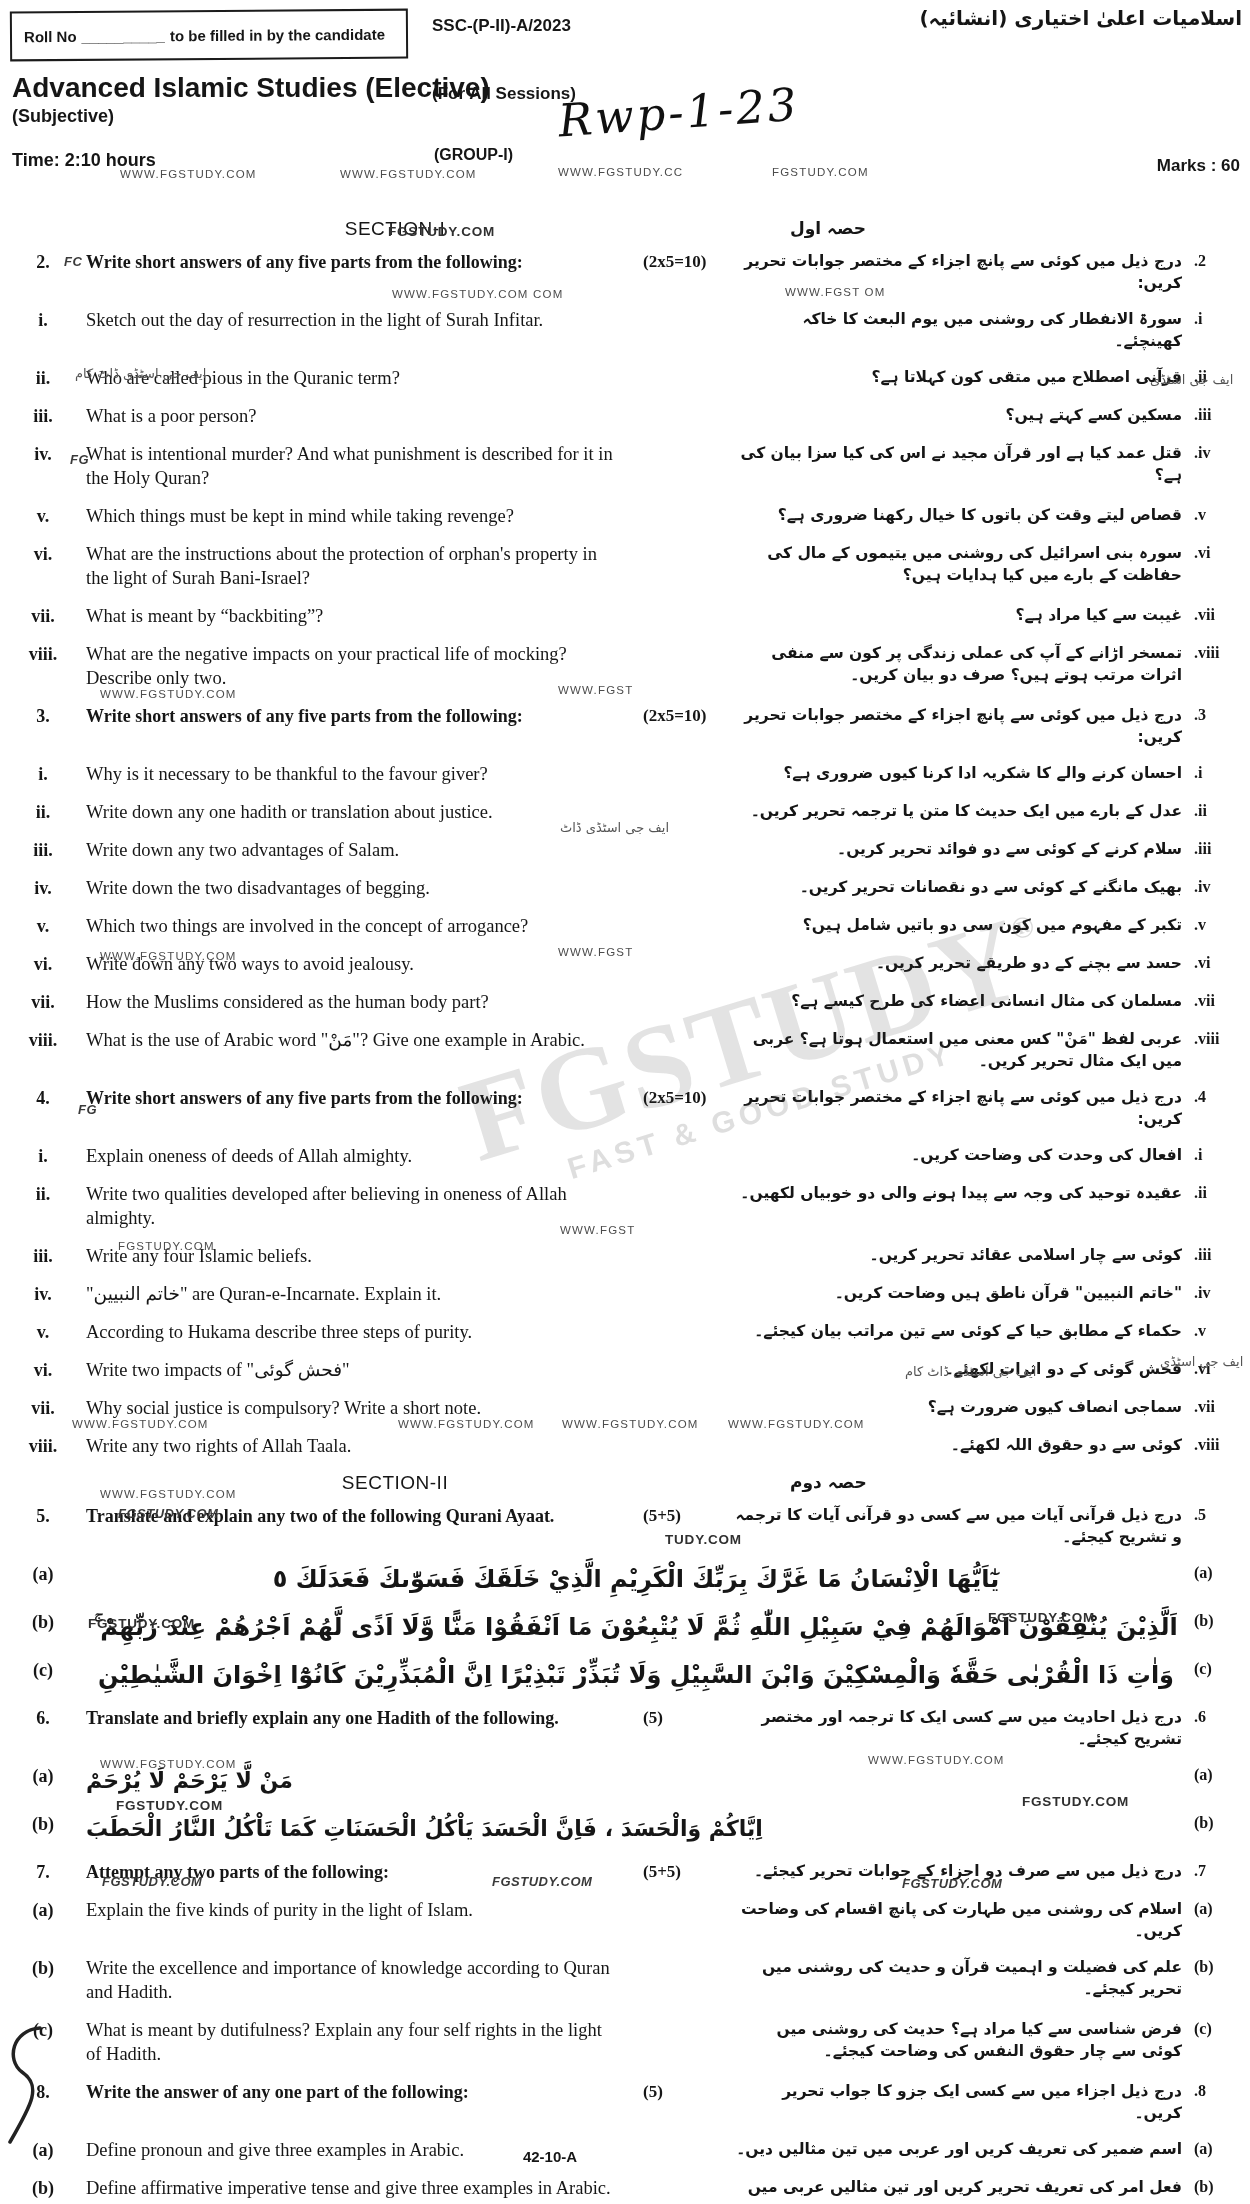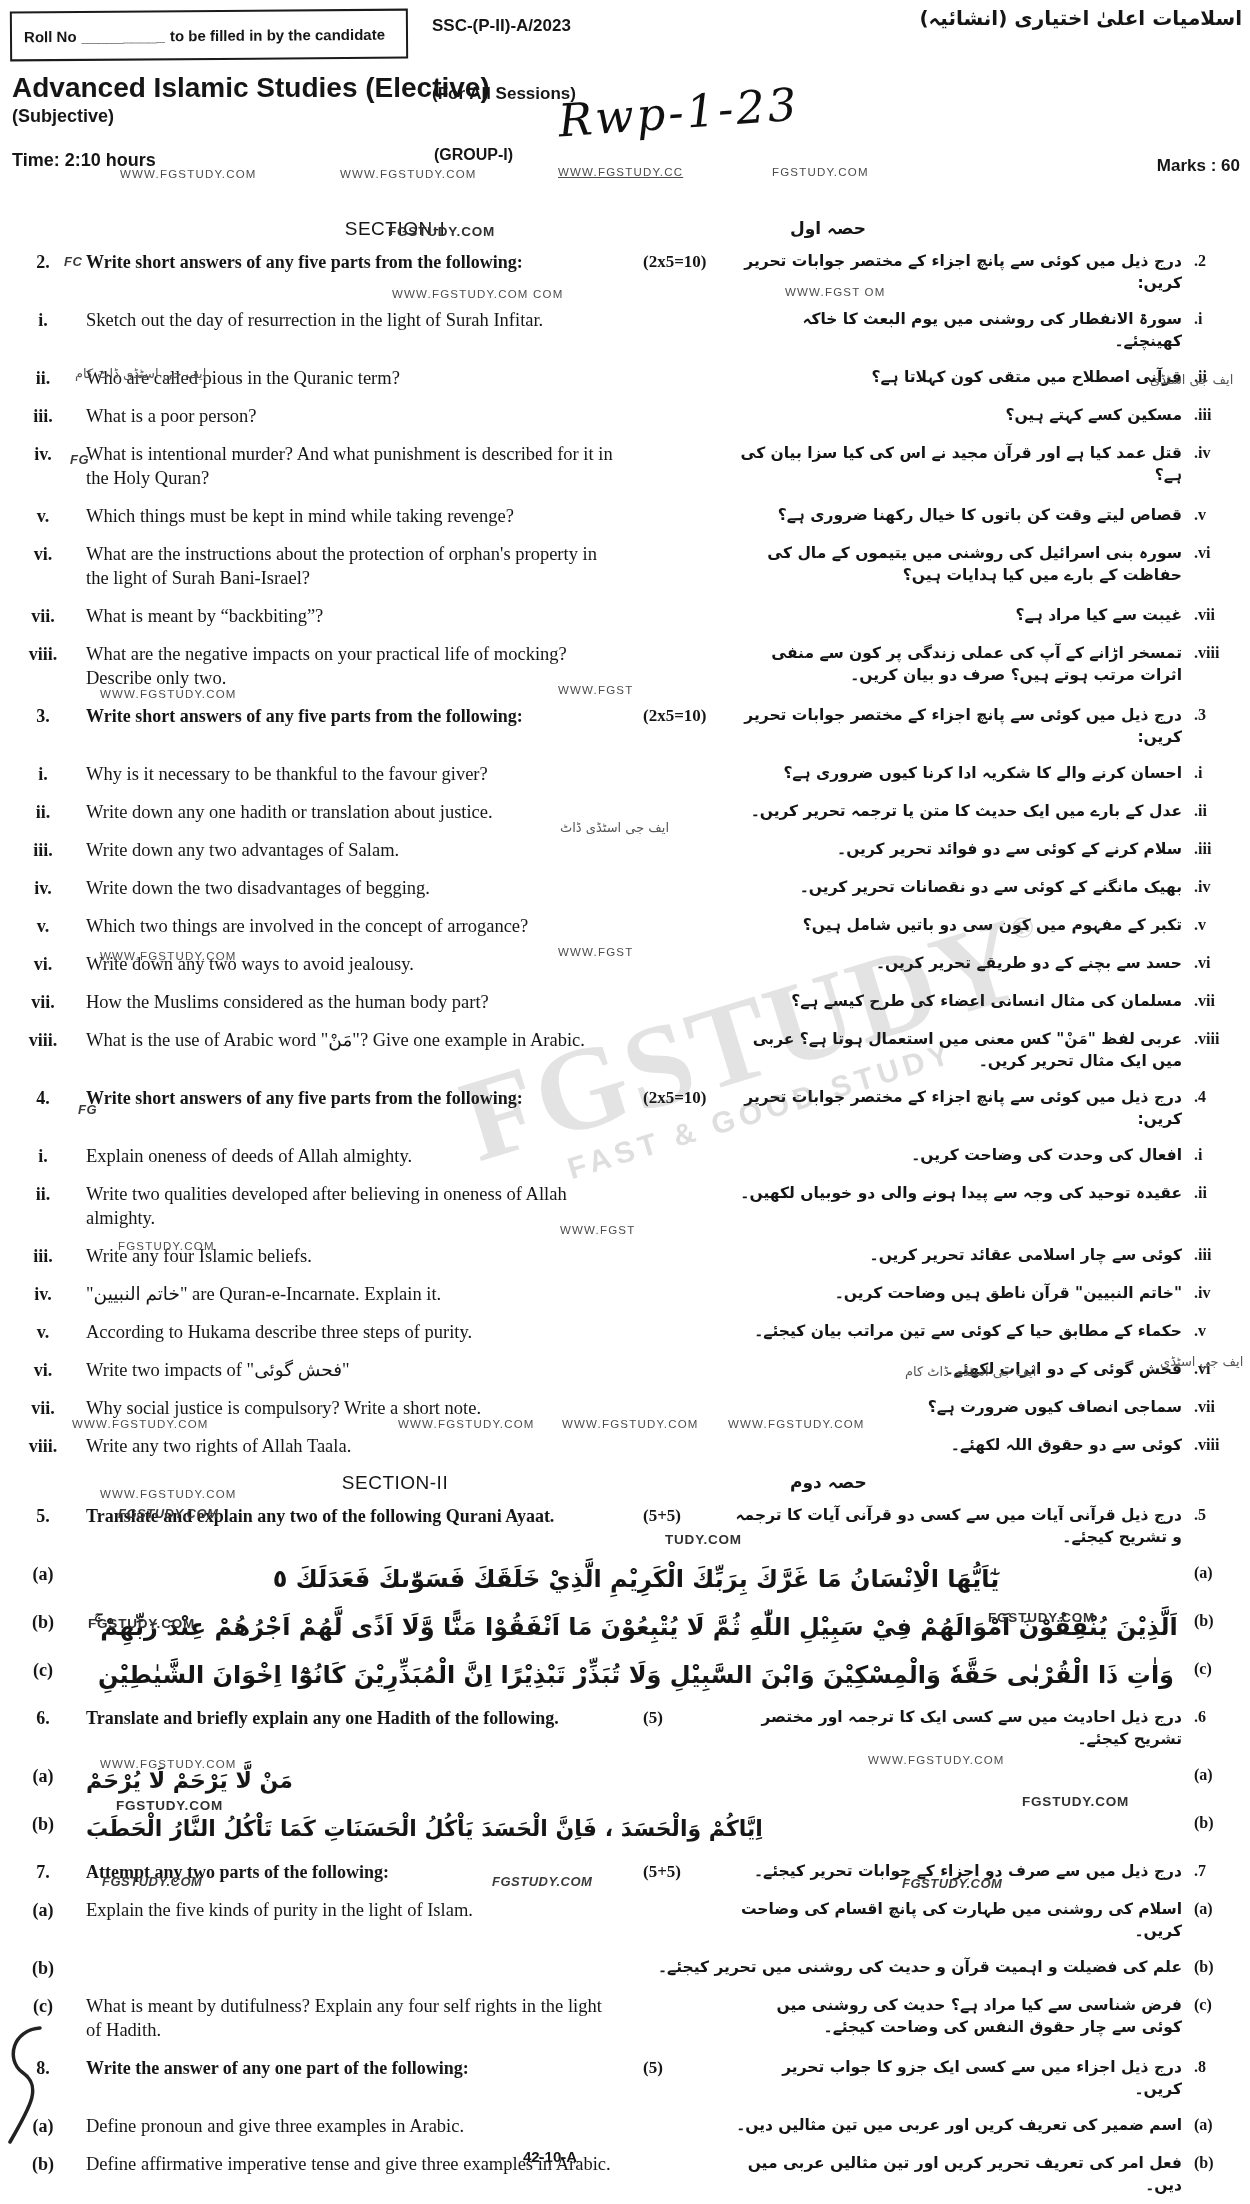--- a/index.html
+++ b/index.html
@@ -327,20 +327,21 @@
     </div>
     <div class="row">
       <div class="lnum">(a)</div>
       <div class="en">Explain the five kinds of purity in the light of Islam.</div>
       <div class="mid"></div>
       <div class="ur">اسلام کی روشنی میں طہارت کی پانچ اقسام کی وضاحت کریں۔</div>
       <div class="rnum">(a)</div>
     </div>
     <div class="row">
       <div class="lnum">(b)</div>
+      <div class="en">Write the excellence and importance of knowledge according to Quran and Hadith.</div>
       <div class="mid"></div>
       <div class="ur">علم کی فضیلت و اہمیت قرآن و حدیث کی روشنی میں تحریر کیجئے۔</div>
       <div class="rnum">(b)</div>
     </div>
     <div class="row">
       <div class="lnum">(c)</div>
       <div class="en">What is meant by dutifulness? Explain any four self rights in the light of Hadith.</div>
       <div class="mid"></div>
       <div class="ur">فرض شناسی سے کیا مراد ہے؟ حدیث کی روشنی میں کوئی سے چار حقوق النفس کی وضاحت کیجئے۔</div>
       <div class="rnum">(c)</div>
@@ -374,21 +375,21 @@
 </div>
 
 <svg class="squiggle" width="52" height="126" viewBox="0 0 52 126">
   <path d="M38 6 C10 8 4 38 20 50 C40 64 30 82 8 120" fill="none" stroke="#222" stroke-width="3.5" stroke-linecap="round"></path>
 </svg>
 
 <div class="footer">42-10-A</div>
 
 <span class="wm" style="left: 120px; top: 168px;">WWW.FGSTUDY.COM</span>
 <span class="wm" style="left: 340px; top: 168px;">WWW.FGSTUDY.COM</span>
-<span class="wm" style="left: 558px; top: 166px; text-decoration: underline;">WWW.FGSTUDY.CC</span>
+<span class="wm" style="left: 558px; top: 166px;">WWW.FGSTUDY.CC</span>
 <span class="wm" style="left: 772px; top: 166px;">FGSTUDY.COM</span>
 <span class="wmi" style="left: 64px; top: 226px; margin-top: 28px;">FC</span>
 <span class="wmb" style="left: 388px; top: 224px;">FGSTUDY.COM</span>
 <span class="wm" style="left: 392px; top: 288px;">WWW.FGSTUDY.COM  COM</span>
 <span class="wm" style="left: 785px; top: 286px;">WWW.FGST  OM</span>
 <span class="wmu" style="left: 75px; top: 366px;">ایف جی اسٹڈی ڈاٹ کام</span>
 <span class="wmu" style="left: 1150px; top: 372px;">ایف جی اسٹڈی</span>
 <span class="wmi" style="left: 70px; top: 452px;">FG</span>
 <span class="wm" style="left: 100px; top: 688px;">WWW.FGSTUDY.COM</span>
 <span class="wm" style="left: 558px; top: 684px;">WWW.FGST</span>

